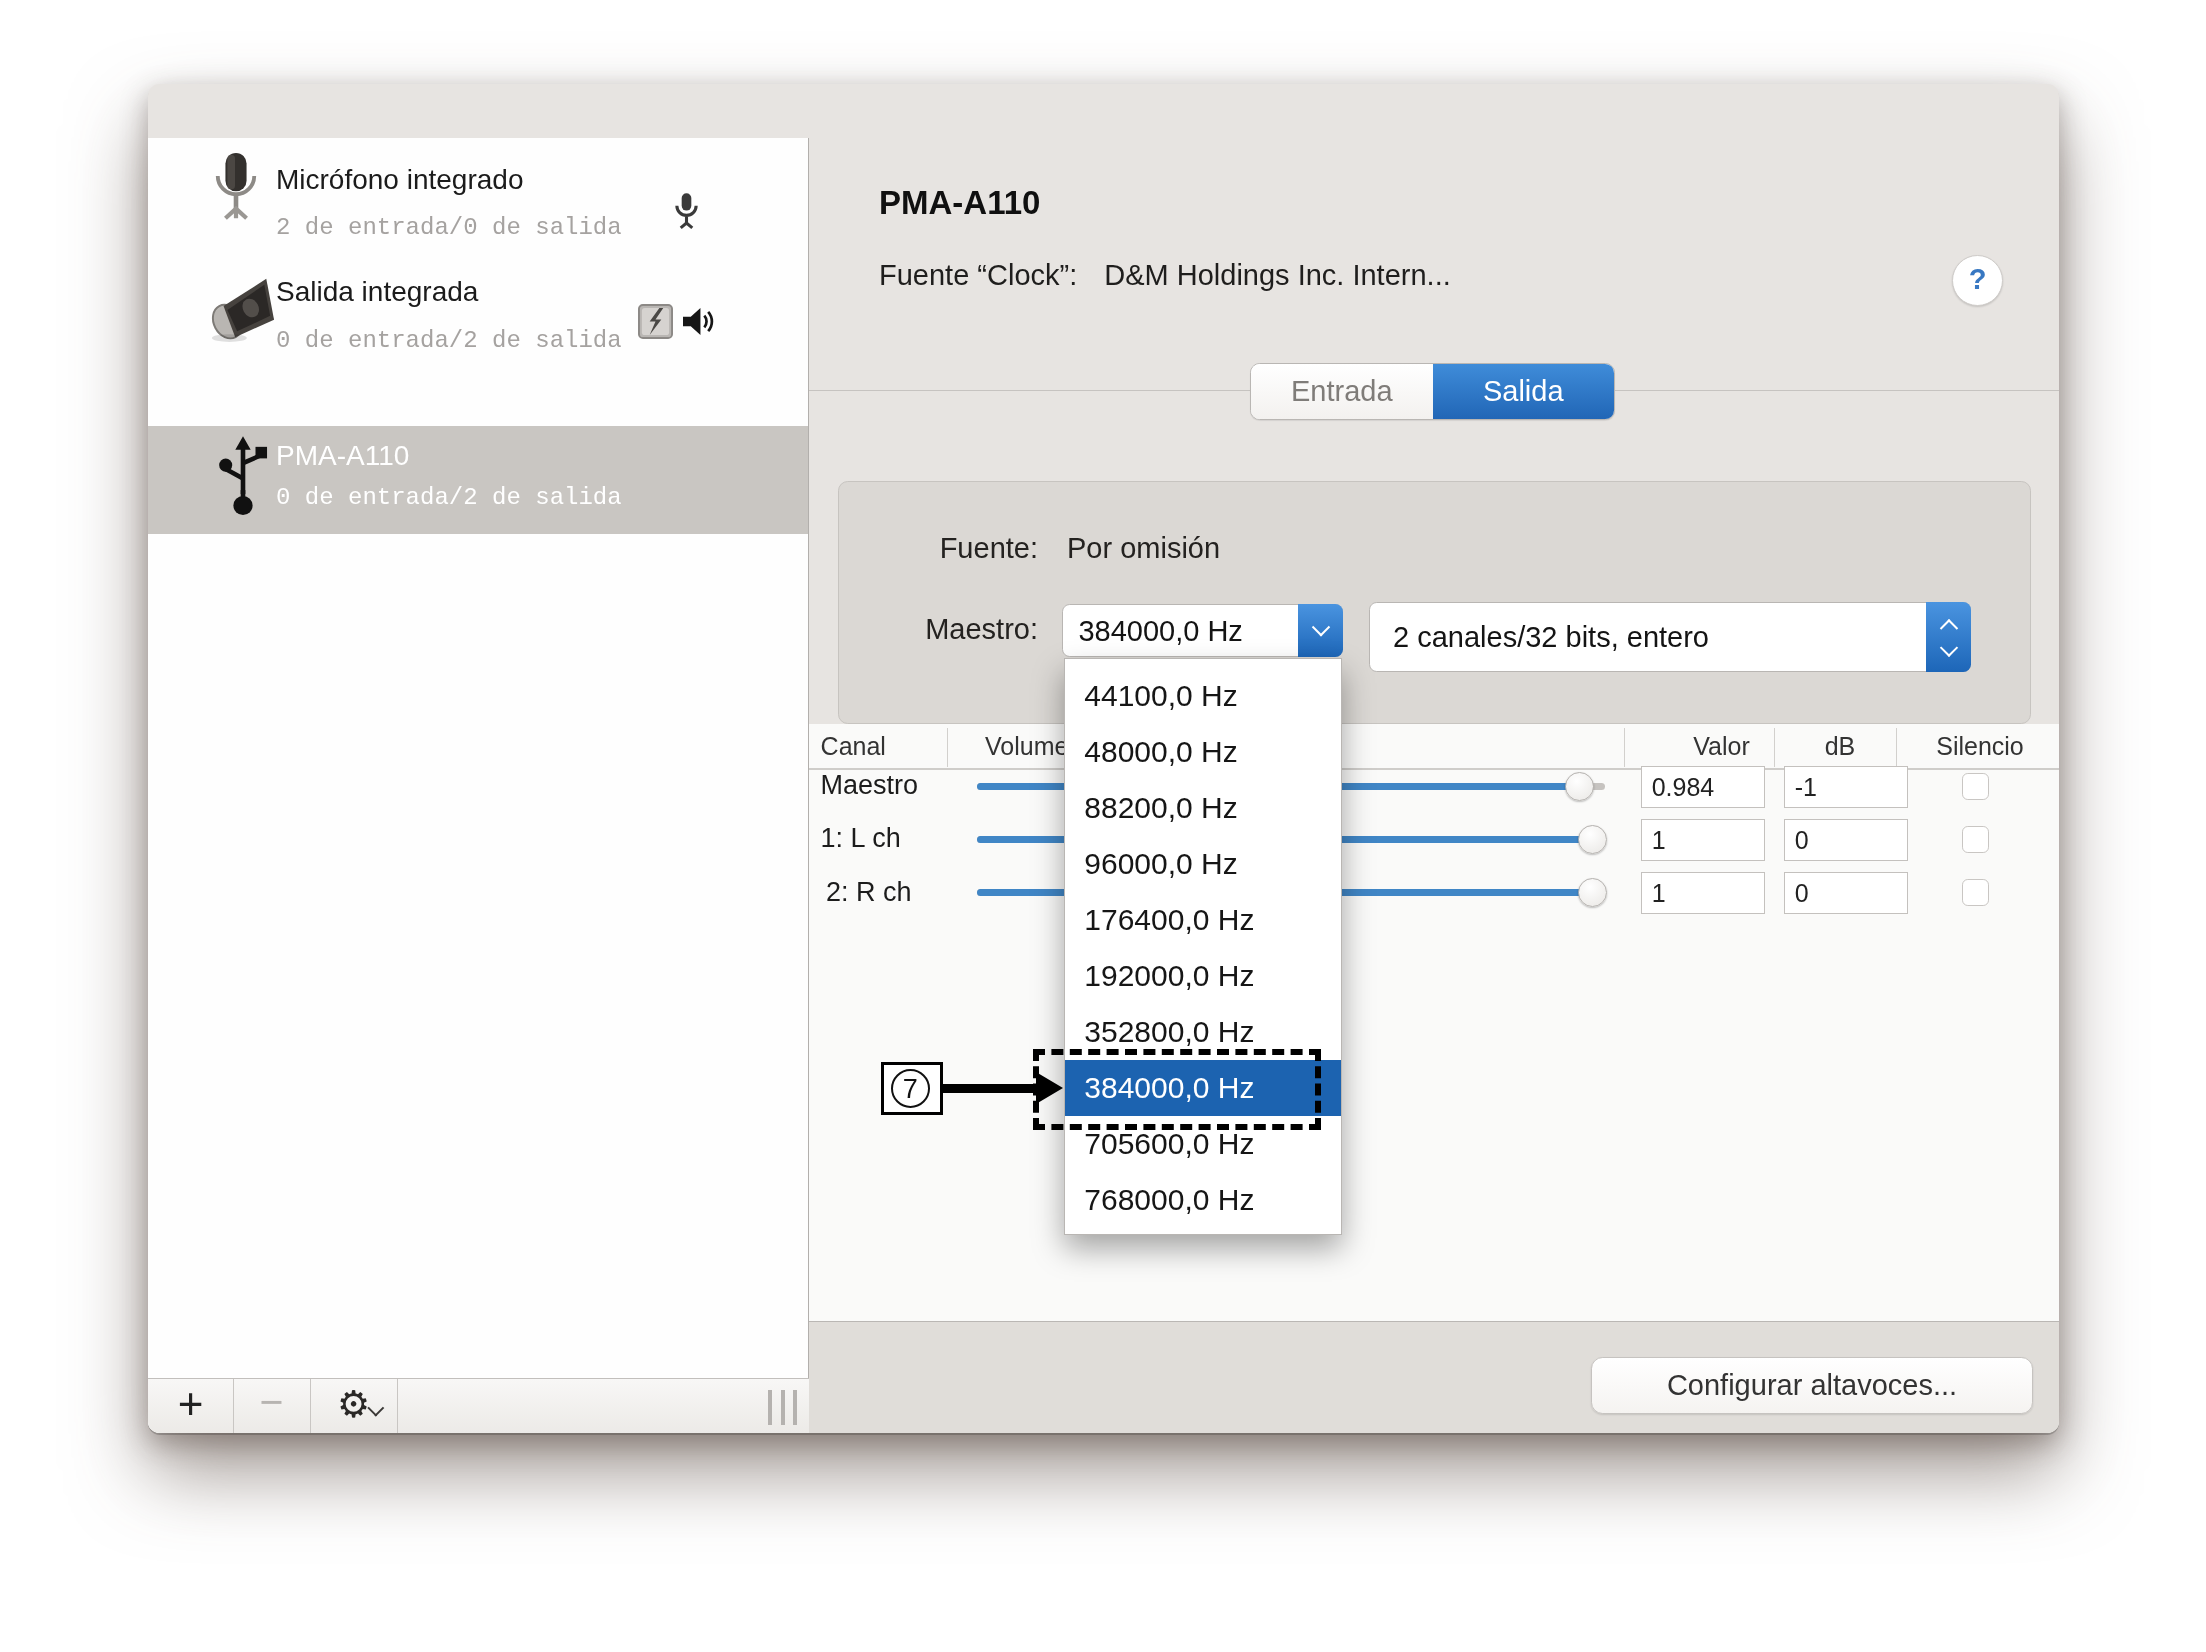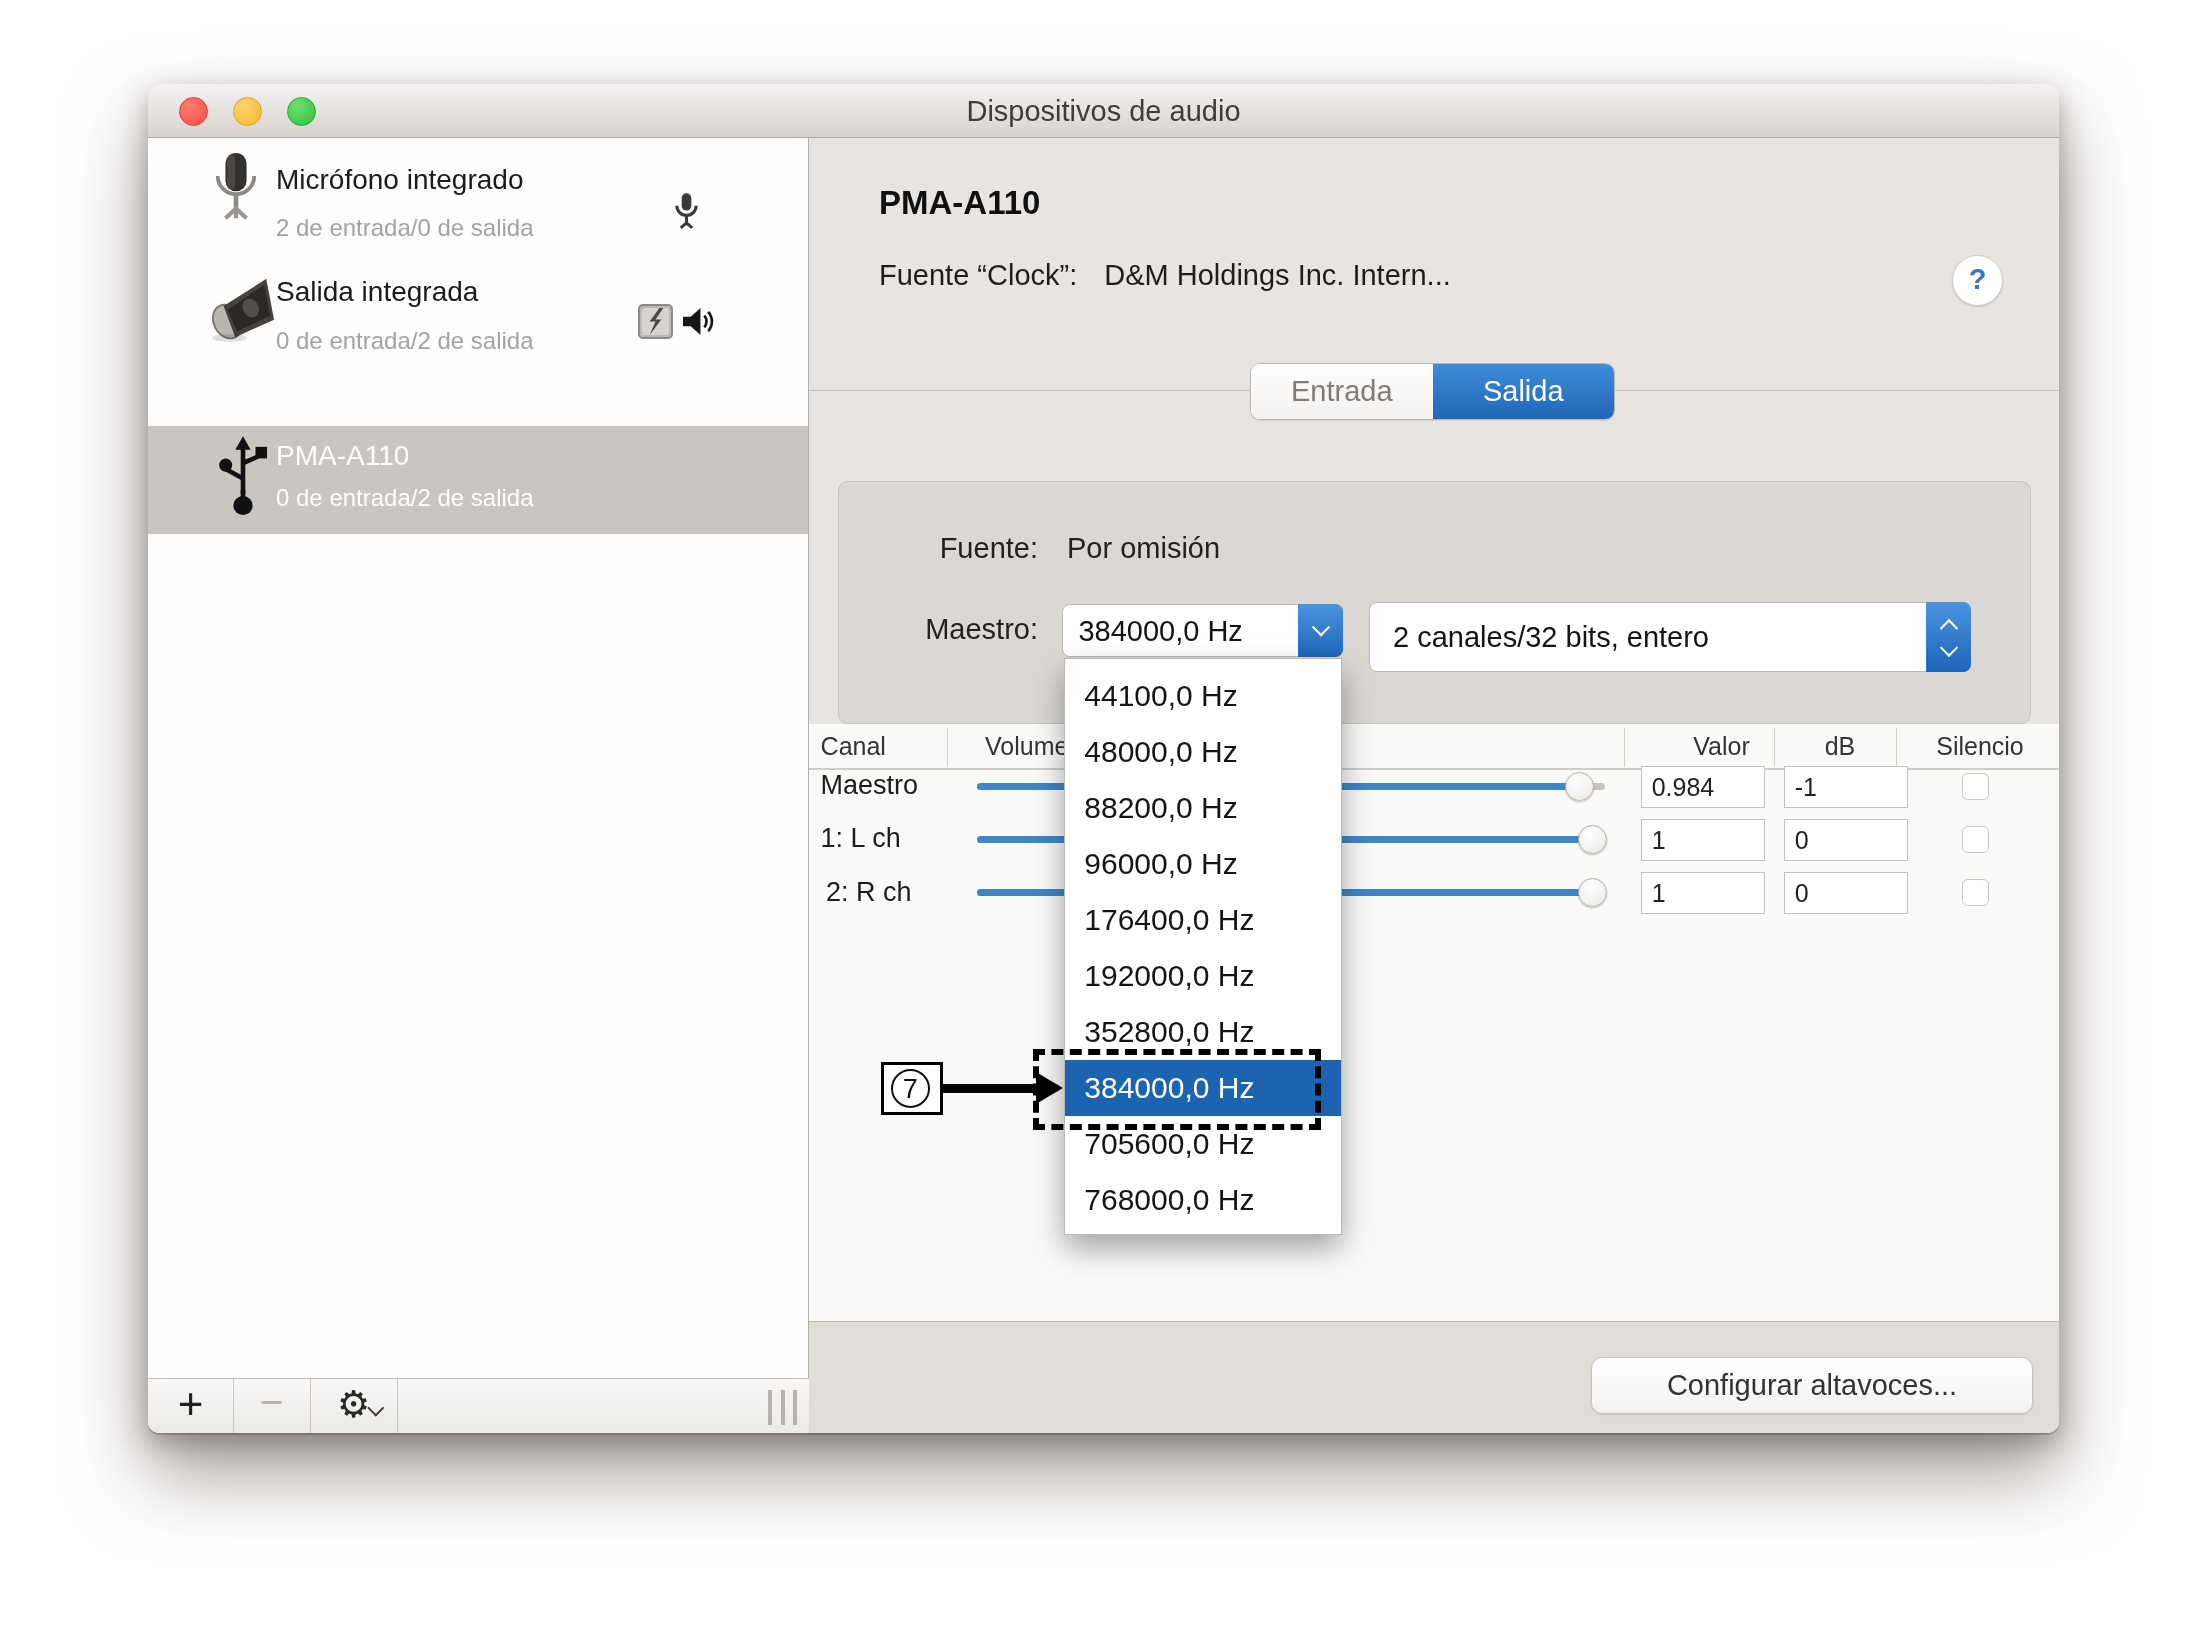--- a/index.html
+++ b/index.html
@@ -21,21 +21,21 @@
   .tl.red { left:31px; background:radial-gradient(circle at 35% 30%, #ff7b72, #f74f44); border:1px solid #dd4035; }
   .tl.yellow { left:85px; background:radial-gradient(circle at 35% 30%, #ffd271, #fcb827); border:1px solid #dd9f23; }
   .tl.green { left:139px; background:radial-gradient(circle at 35% 30%, #6fde70, #2fc23f); border:1px solid #29a634; }
 
   
   .sidebar { position:absolute; left:0; top:54px; width:661px; bottom:0;
     background:#fefefe; border-right:1px solid #b2afac; border-radius:0 0 0 11.6px; }
   .device-row { position:absolute; left:0; right:0; }
   .device-row.selected { background:#c9c6c2; }
   .dev-name { position:absolute; left:128px; font-size:28px; color:#1b1b1b; white-space:nowrap; }
-  .dev-detail { position:absolute; left:128px; font-size:24px; color:#a5a2a0; white-space:nowrap; }
+  .dev-detail { position:absolute; left:128px; font-size:24px; color:#a5a2a0; white-space:nowrap;font-family:Liberation Mono, monospace; }
   .selected .dev-name, .selected .dev-detail { color:#ffffff; }
   .dev-icon { position:absolute; }
   .badge { position:absolute; }
 
   
   .side-toolbar { position:absolute; left:0; bottom:0; width:661px; height:55px;
     background:linear-gradient(#f8f7f6,#eceae7); border-top:1px solid #c2bfbc;
     border-radius:0 0 0 11.6px; }
   .tb-sep { position:absolute; top:0; bottom:0; width:1px; background:#c9c6c3; }
   .tb-btn { position:absolute; top:0; height:54px; text-align:center; color:#222; }
@@ -124,26 +124,20 @@
     border-left:27px solid #000; border-top:16.4px solid transparent; border-bottom:16.4px solid transparent; }
 
   svg { display:block; }
 </style>
 </head>
 <body>
 
 <div class="stage">
   <div class="window">
 
-    <div class="titlebar">
-      <span class="tl red"></span>
-      <span class="tl yellow"></span>
-      <span class="tl green"></span>
-      <div class="title">Dispositivos de audio</div>
-    </div>
 
     <div class="sidebar">
 
       <div class="device-row" style="top:6.8px; height:87px;">
         <span class="dev-icon" style="left:60px; top:5.8px;">
           <svg width="56" height="73" viewBox="0 0 29 38">
             <rect x="9" y="1" width="11" height="20" rx="5.5" fill="#33302d"></rect>
             <rect x="10" y="2" width="4" height="18" rx="2" fill="#55514d" opacity="0.7"></rect>
             <path d="M5 13 a9.5 9.5 0 0 0 19 0" fill="none" stroke="#8d8a86" stroke-width="2"></path>
             <line x1="14.5" y1="23" x2="14.5" y2="30" stroke="#8d8a86" stroke-width="2.4"></line>

